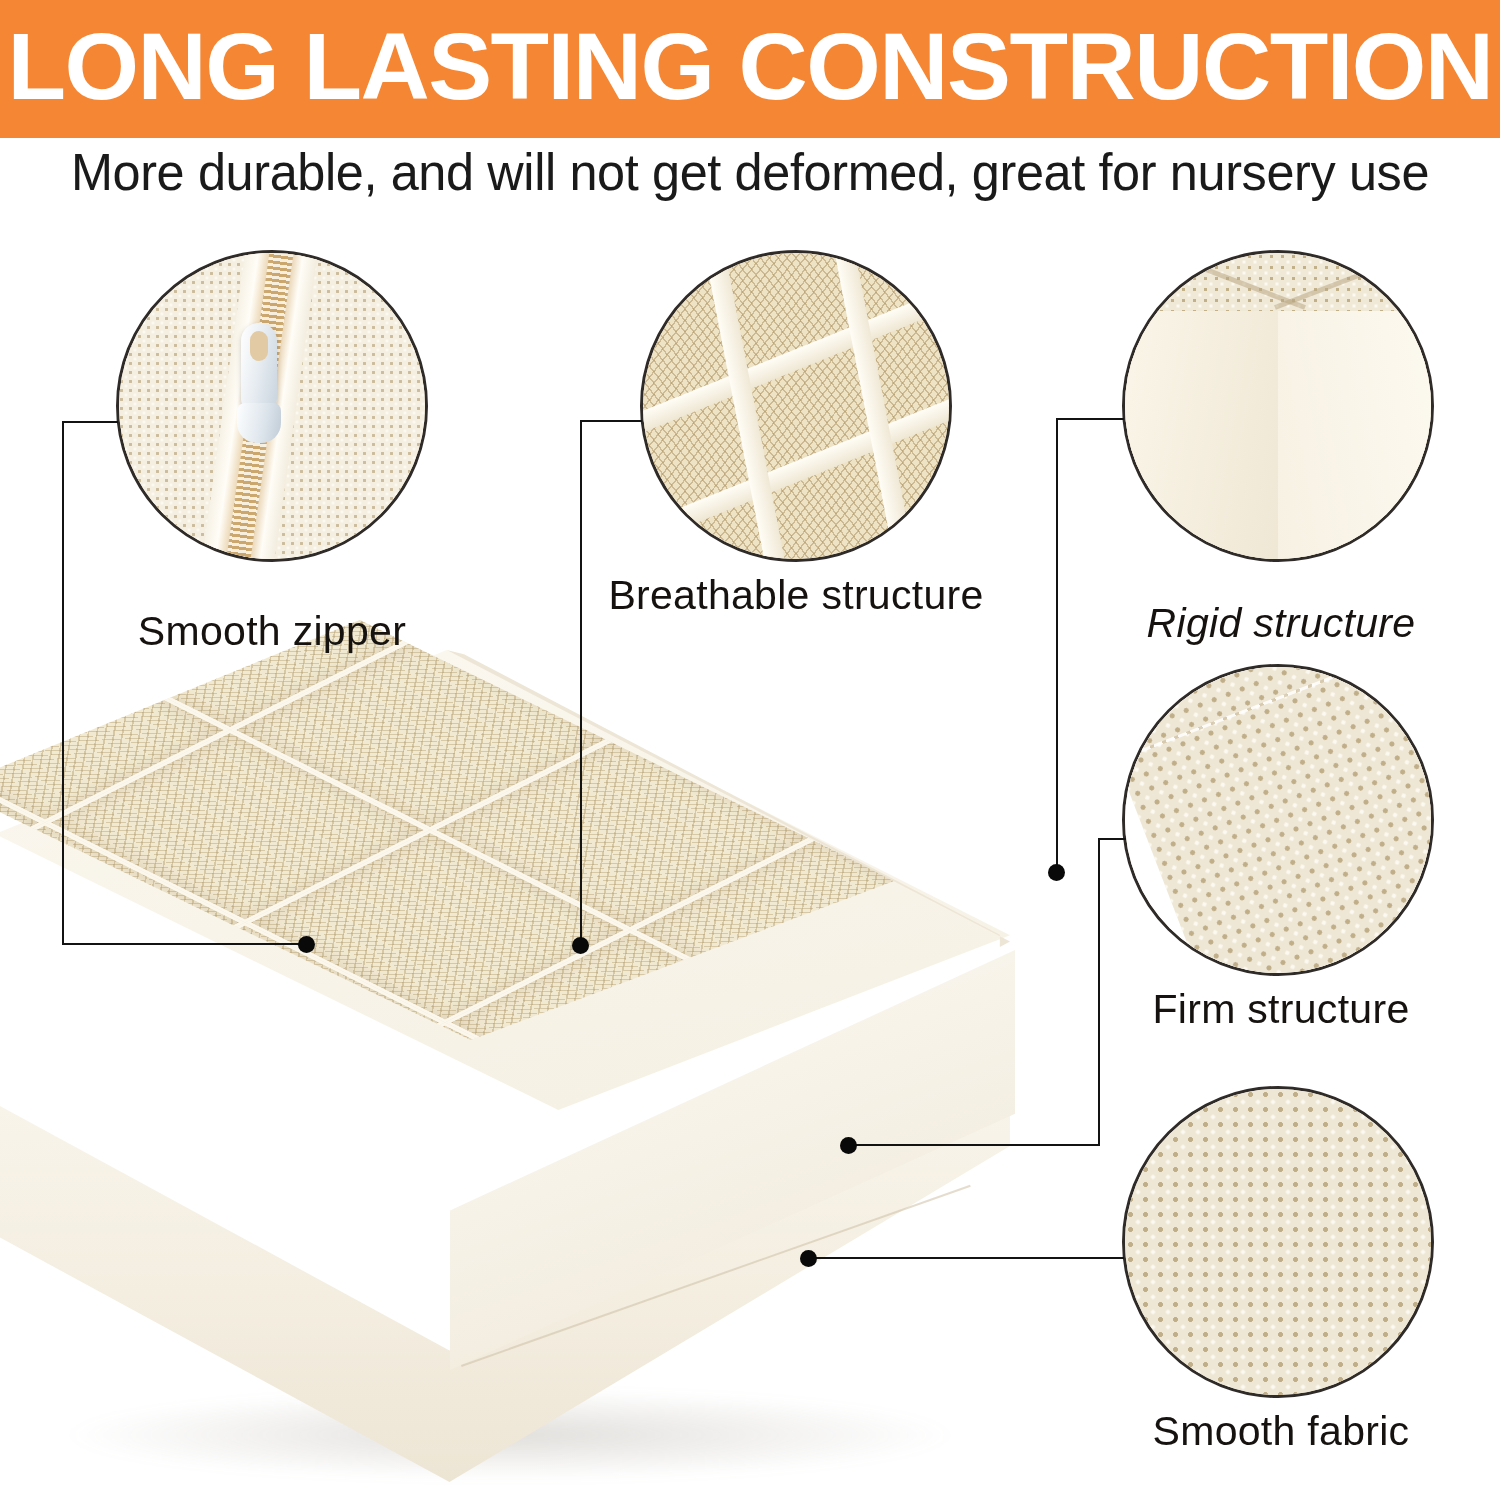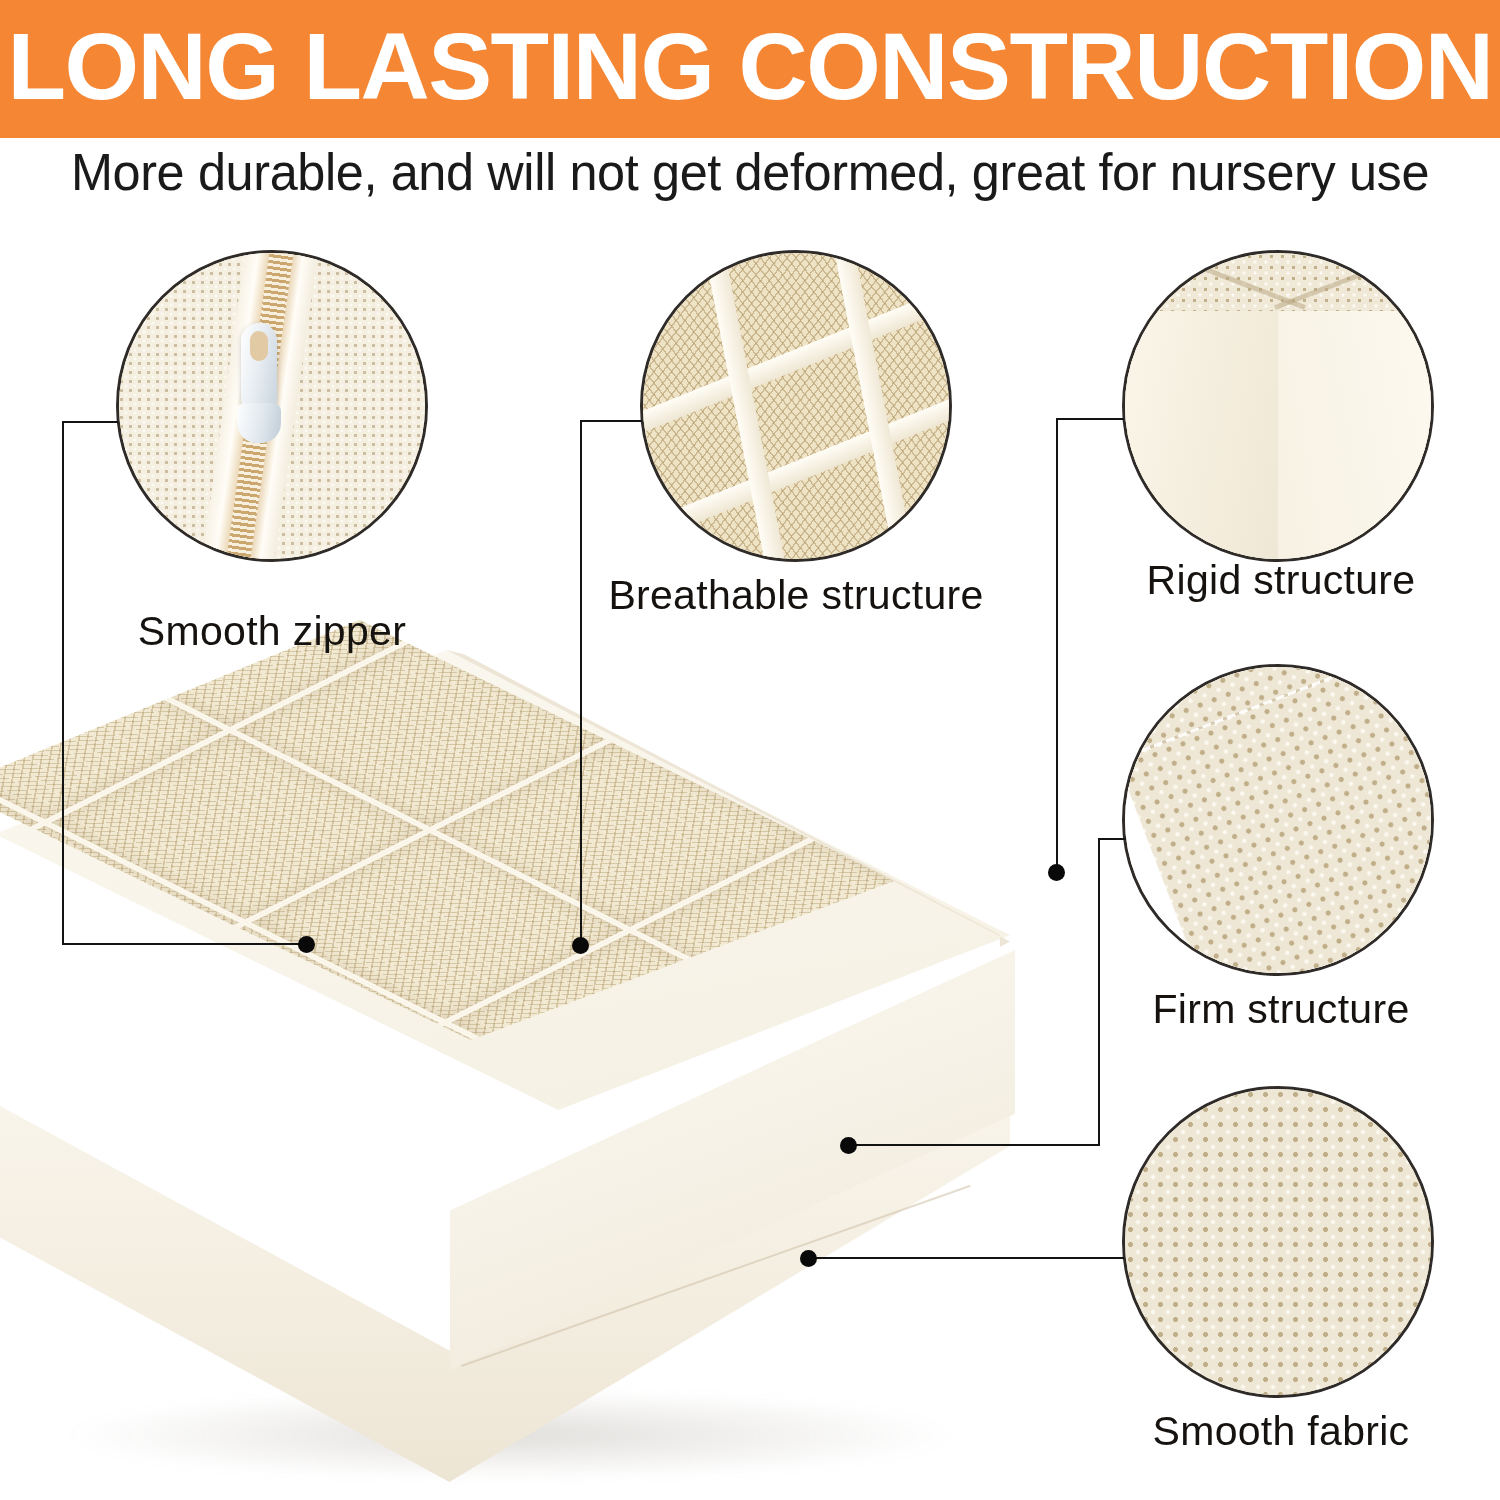--- a/index.html
+++ b/index.html
@@ -288,21 +288,21 @@
     <div class="circle" style="left:1122px; top:250px; width:312px; height:312px;">
       <div class="photo tex-weave-fine"></div>
 
       <div style="position:absolute; left:-20px; top:-30px; width:360px; height:130px; background:#F2E9D3; clip-path:polygon(0% 72%, 48% 0%, 100% 55%, 100% 0%, 0% 0%);"></div>
       <div style="position:absolute; left:148px; top:60px; width:5px; height:260px; background:rgba(186,168,132,0.65);"></div>
       <div style="position:absolute; left:-30px; top:52px; width:210px; height:5px; background:rgba(186,168,132,0.55); transform:rotate(21deg); transform-origin:100% 50%;"></div>
       <div style="position:absolute; left:150px; top:52px; width:210px; height:5px; background:rgba(186,168,132,0.55); transform:rotate(-21deg); transform-origin:0% 50%;"></div>
       <div style="position:absolute; left:-10px; top:58px; width:168px; height:270px; background:linear-gradient(100deg,#FBF6EA,#EFE7D4);"></div>
       <div style="position:absolute; left:153px; top:58px; width:180px; height:270px; background:linear-gradient(80deg,#F7F1E3,#FDFAF1);"></div>
     </div>
-    <div class="callout-label" style="left:1076px; top:557px; width:410px;">Rigid structure</div>
+    <div class="callout-label" style="left:1076px; top:600px; width:410px;font-style:italic;">Rigid structure</div>
     <div class="lead-h" style="left:1056px; top:418px; width:68px;"></div>
     <div class="lead-v" style="left:1056px; top:418px; height:455px;"></div>
     <div class="lead-dot" style="left:1048px; top:864px;"></div>
   </div>
 
   <div class="callout">
     <div class="circle" style="left:1122px; top:664px; width:312px; height:312px;">
       <div class="photo" style="background:#FFFFFF;"></div>
       <div class="tex-weave-coarse" style="position:absolute; left:-40px; top:10px; width:420px; height:420px; transform:rotate(-21deg); transform-origin:0 0;"></div>
       <div style="position:absolute; left:-20px; top:14px; width:420px; height:4px; background:rgba(160,144,112,0.45); transform:rotate(-21deg); transform-origin:0 0;"></div>

